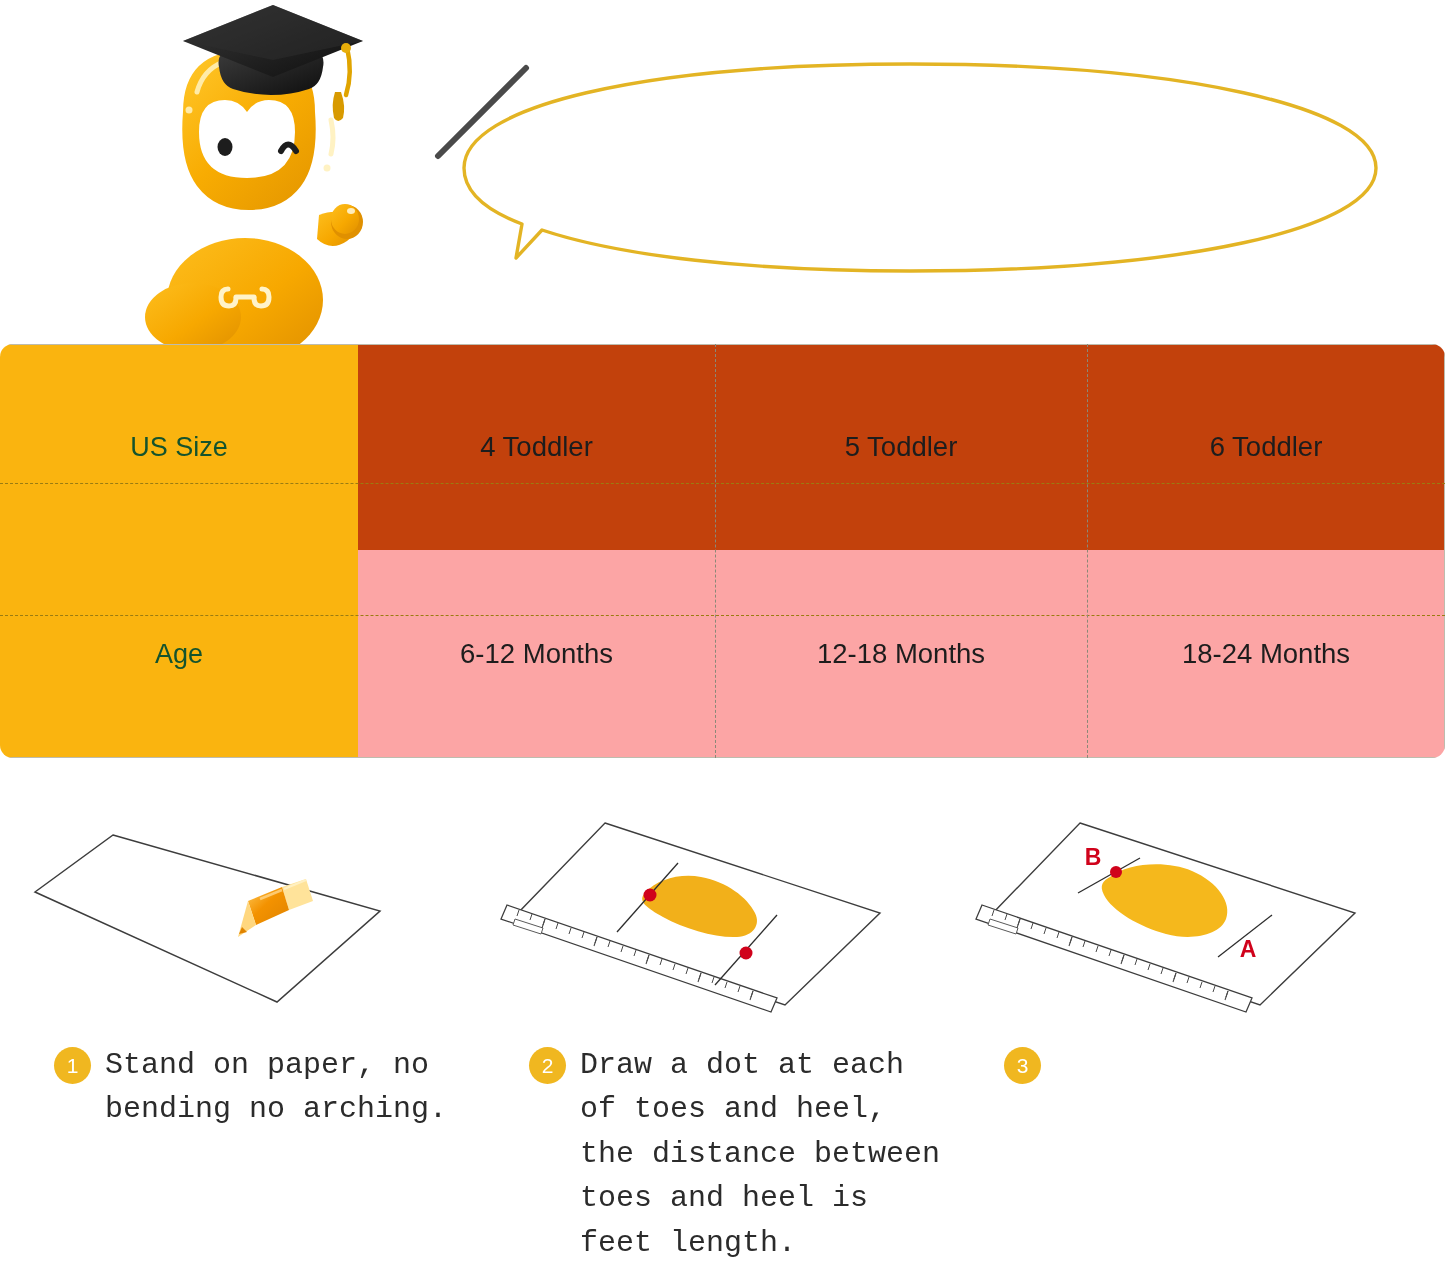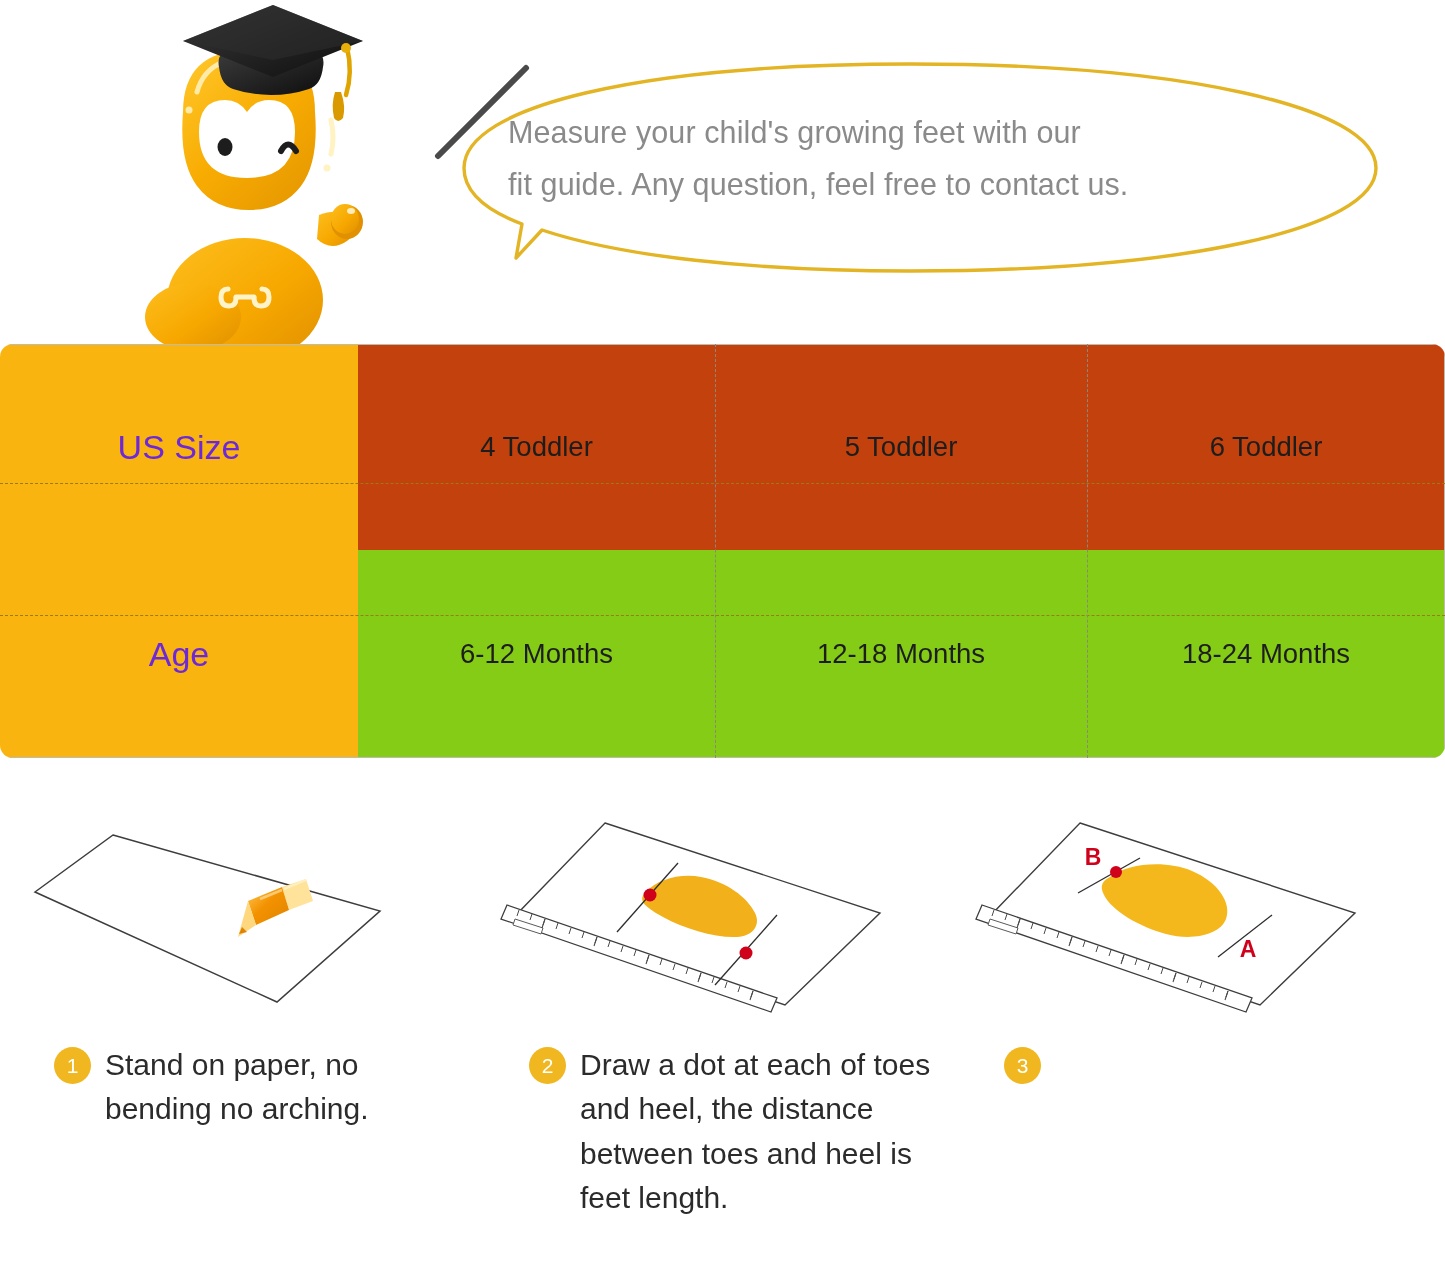--- a/index.html
+++ b/index.html
@@ -34,25 +34,25 @@
   .tbl td { vertical-align:middle; text-align:center; padding:4px 8px; }
   .tbl col.c0 { width:358px; }
   .tbl col.c1 { width:357px; }
   .tbl col.c2 { width:372px; }
   .tbl col.c3 { width:358px; }
   .tbl tr.r0 { height:139px; }
   .tbl tr.r1 { height:140px; }
   .tbl tr.r2 { height:143px; }
 
   td.hdr {
-    background:#FAB40F; color:#6d28d9;
-    font-size:34px; line-height:1.38; font-weight:400;
+    background:#FAB40F; color:#14532d;
+    font-size:27px; line-height:1.38; font-weight:400;
   }
   td.cream { background:#c2410c; color:#1d1d1d; font-size:27.5px; }
-  td.white { background:#84cc16; color:#1d1d1d; font-size:27.5px; }
+  td.white { background:#fca5a5; color:#1d1d1d; font-size:27.5px; }
 
   
   .dash-h { position:absolute; left:0; width:1445px; height:0;
             border-top:1.6px dashed #7d7a6d; }
   .dash-h.hy { border-top-color:#9a7c12; }
   .dash-v { position:absolute; top:0; width:0; height:414px;
             border-left:1.6px dashed #8b8877; }
   .edge-top { position:absolute; left:0; top:0; width:1445px; height:0; border-top:1.3px solid #bdbcae; }
   .edge-bottom { position:absolute; left:0; bottom:0; width:1445px; height:0; border-bottom:1.3px solid #bdbcae; }
   .edge-right { position:absolute; right:0; top:0; width:0; height:414px; border-right:1.3px solid #bdbcae; }
@@ -67,21 +67,21 @@
   .step-art svg { display:block; }
   .step-cap { position:absolute; left:44px; top:228px; width:415px; display:flex; gap:14px; }
   .badge {
     flex:0 0 auto; width:37px; height:37px; border-radius:50%;
     background:#F0B720; color:#ffffff; font-size:21px;
     display:flex; align-items:center; justify-content:center;
     margin-top:4px; font-family:"Liberation Sans", sans-serif;
   }
   .cap-text {
     font-size:30px; line-height:1.48; color:#2b2b2b;
-    font-family:Liberation Sans, sans-serif;
+    font-family:Liberation Mono, monospace;
   }
   .step-3 .step-cap { width:430px; }
 </style>
 </head>
 <body>
 
 <div class="page">
 
   <div class="mascot">
     <svg viewBox="0 0 330 345" xmlns="http://www.w3.org/2000/svg" aria-hidden="true">
@@ -165,24 +165,20 @@
                C748 6 946 48 946 110
                C946 172 748 213 480 213
                C320 213 190 198 112 172
                L86 200 L92 166
                C55 152 34 133 34 110
                C34 48 212 6 480 6 Z" fill="#FFFFFF" stroke="#E3B424" stroke-width="3.4" stroke-linejoin="round"></path>
     </svg>
     <svg class="pointer-stick" width="120" height="130" viewBox="0 0 120 130" xmlns="http://www.w3.org/2000/svg" aria-hidden="true">
       <line x1="8" y1="98" x2="96" y2="10" stroke="#4a4a4a" stroke-width="6" stroke-linecap="round"></line>
     </svg>
-    <div class="bubble-text">
-      <div>Measure your child's growing feet with our</div>
-      <div>fit guide. Any question, feel free to contact us.</div>
-    </div>
   </div>
 
   <div class="size-table">
     <table class="tbl">
       <colgroup>
         <col class="c0">
           <col class="c1">
           <col class="c2">
           <col class="c3">
       </colgroup>

